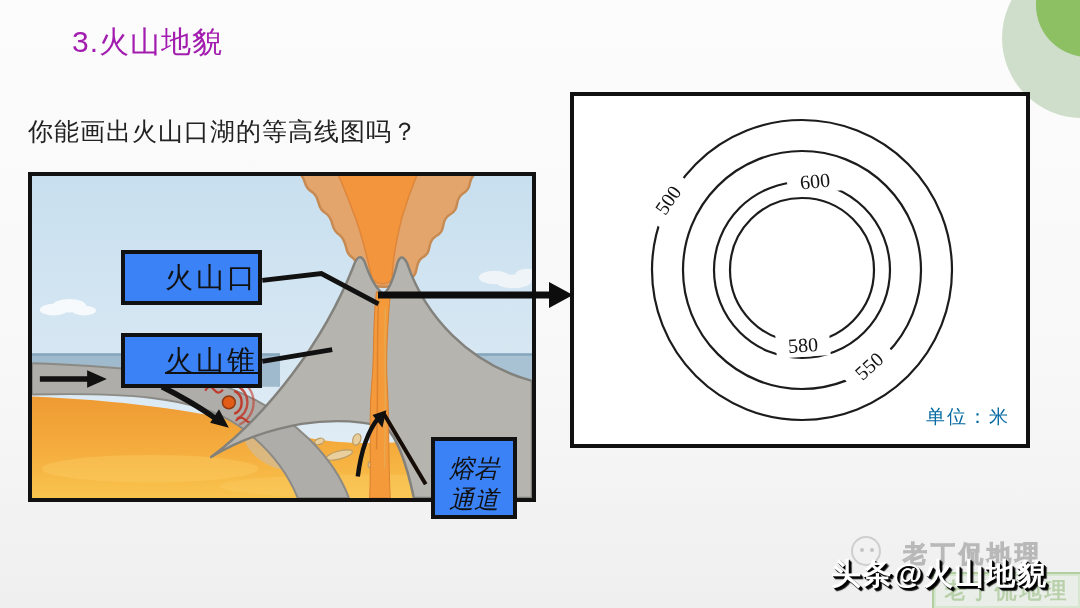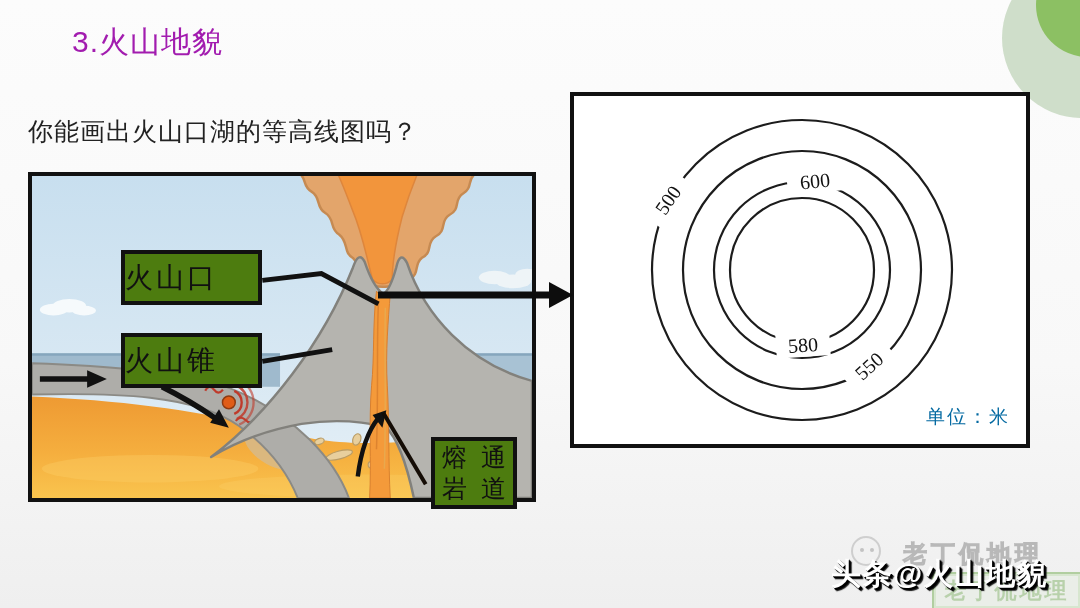--- a/index.html
+++ b/index.html
@@ -15,27 +15,27 @@
   #decor-light{left:1002px;top:-42px;width:160px;height:160px;background:#cfdeca;}
   #decor-dark{left:1036px;top:-47px;width:104px;height:104px;background:#8cc063;}
   
   #title{left:72px;top:22px;font-size:30px;color:#a21caf;font-weight:500;letter-spacing:1px;}
   #question{left:28px;top:115px;font-size:25px;color:#222;letter-spacing:1px;}
   
   #volcano-box{left:28px;top:172px;width:508px;height:330px;border:4px solid #111;
     box-sizing:border-box;background:#cfe3f0;}
   #volcano-box svg{display:block;width:500px;height:322px;}
   .calloutbox{
-    background:#4d7c0f;border:4px solid #111;box-sizing:border-box;
-    display:flex;align-items:center;justify-content:flex-start;
+    background:#3b82f6;border:4px solid #111;box-sizing:border-box;
+    display:flex;align-items:center;justify-content:flex-end;
     color:#111;z-index:5;text-align:center;
   }
   #label-crater{left:121px;top:250px;width:141px;height:55px;font-size:28px;letter-spacing:3px;}
-  #label-cone{left:121px;top:333px;width:141px;height:55px;font-size:28px;letter-spacing:3px;}
-  #label-lava{left:431px;top:437px;width:86px;height:72px;font-size:25px;line-height:31px;flex-direction:row;}
+  #label-cone{left:121px;top:333px;width:141px;height:55px;font-size:28px;letter-spacing:3px;text-decoration:underline;}
+  #label-lava{left:431px;top:437px;width:86px;height:82px;font-size:25px;line-height:31px;flex-direction:column;font-style:italic;}
   
   #big-arrow{left:370px;top:277px;width:208px;height:38px;z-index:6;}
   
   #contour-box{left:570px;top:92px;width:460px;height:356px;border:4px solid #111;
     box-sizing:border-box;background:#fff;}
   #contour-box svg{display:block;width:452px;height:348px;}
   #unit-label{right:16px;bottom:14px;font-family:Liberation Mono, monospace;
     font-size:19px;color:#0369a1;letter-spacing:2px;margin-top:44px;}
   .contour-num{font-family:"Liberation Serif","DejaVu Serif",serif;font-size:20px;fill:#111;}
   

